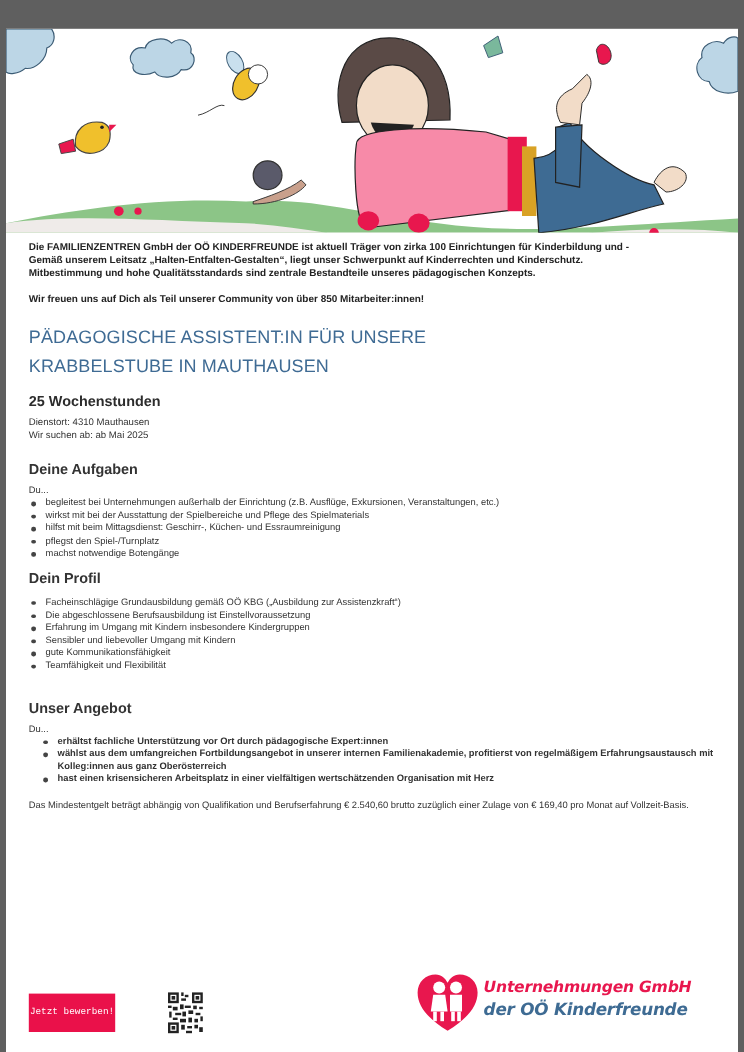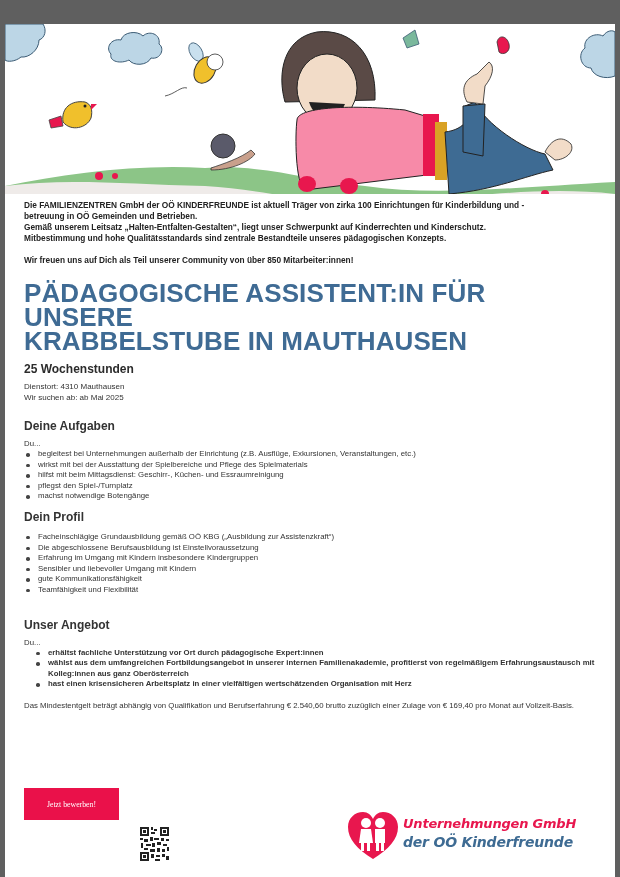--- a/index.html
+++ b/index.html
@@ -10,21 +10,21 @@
       background: #ffffff; overflow: hidden; margin-top: 19px;
     }
     .header-illustration { position: absolute; left: 0; top: 0; width: 610px; height: 170px; }
     .content { position: absolute; left: 19px; top: 176px; width: 575px; }
     .intro { font-size: 8.3px; line-height: 11px; color: #222; }
     .intro p { margin: 0; }
     .intro .strong { font-weight: bold; }
     .intro .gap { height: 11px; }
     .job-title {
       margin-top: 15px;
-      font-size: 26px; line-height: 24px; color: #3f6b94; font-weight: bold;
+      font-size: 15px; line-height: 24px; color: #3f6b94; font-weight: normal;
       letter-spacing: 0.1px;
     }
     .hours { margin-top: 9px; font-size: 12px; font-weight: bold; color: #2c2c2c; }
     .meta { margin-top: 6px; font-size: 8px; line-height: 10.5px; color: #333; }
     .meta b { font-weight: normal; }
     .section-title { font-size: 12px; font-weight: bold; color: #333; }
     .sec1 { margin-top: 16px; }
     .sec2 { margin-top: 8px; }
     .sec3 { margin-top: 22px; }
     .du { margin-top: 6px; font-size: 7.8px; color: #333; line-height: 10px; }
@@ -32,24 +32,24 @@
     ul.bullets li { position: relative; padding-left: 14px; }
     ul.bullets li::before {
       content: ""; position: absolute; left: 2px; top: 4px; width: 3.5px; height: 3.5px;
       border-radius: 50%; background: #444;
     }
     ul.bullets.indent li { padding-left: 24px; font-weight: bold; }
     ul.bullets.indent li::before { left: 12px; }
     .profile-list { margin-top: 8px; }
     .salary { margin-top: 11px; font-size: 7.8px; line-height: 10.6px; color: #333; }
     .apply-button {
-      position: absolute; left: 19px; top: 764px; width: 95px; height: 32px;
+      position: absolute; left: 19px; top: 804px; width: 72px; height: 32px;
       background: #ea114a; color: #fff; font-size: 7.8px; border: none;
       display: flex; align-items: center; justify-content: center; cursor: pointer;
-      font-family: Liberation Serif, serif;
+      font-family: Liberation Mono, monospace;
     }
     .qr-code { position: absolute; left: 133px; top: 801px; width: 33px; height: 38px; background: #fff; }
     .logo { position: absolute; left: 342px; top: 787px; width: 250px; height: 50px; }
     .logo-text { position: absolute; left: 56px; top: 4px; font-family: "DejaVu Sans", sans-serif; font-style: italic; font-weight: bold; }
     .logo-line1 { font-size: 13px; color: #e8174e; line-height: 18px; letter-spacing: -0.2px; }
     .logo-line2 { font-size: 14px; color: #3e6b93; line-height: 18px; letter-spacing: -0.2px; }
   </style>
 </head>
 <body>
 
@@ -115,21 +115,20 @@
     <g>
       <circle cx="94" cy="152" r="4" fill="#e8174e"></circle>
       <circle cx="110" cy="152" r="3" fill="#e8174e"></circle>
       <circle cx="540" cy="170" r="4" fill="#e8174e"></circle>
     </g>
   </svg>
 
   <div class="content">
     <div class="intro">
       <p class="strong">Die FAMILIENZENTREN GmbH der OÖ KINDERFREUNDE ist aktuell Träger von zirka 100 Einrichtungen für Kinderbildung und -</p>
-      <p class="strong">betreuung in OÖ Gemeinden und Betrieben.</p>
       <p class="strong">Gemäß unserem Leitsatz „Halten-Entfalten-Gestalten“, liegt unser Schwerpunkt auf Kinderrechten und Kinderschutz.</p>
       <p class="strong">Mitbestimmung und hohe Qualitätsstandards sind zentrale Bestandteile unseres pädagogischen Konzepts.</p>
       <div class="gap"></div>
       <p class="strong">Wir freuen uns auf Dich als Teil unserer Community von über 850 Mitarbeiter:innen!</p>
     </div>
 
     <h1 class="job-title">
       <span>PÄDAGOGISCHE ASSISTENT:IN FÜR UNSERE</span><br>
       <span>KRABBELSTUBE IN MAUTHAUSEN</span>
     </h1>

